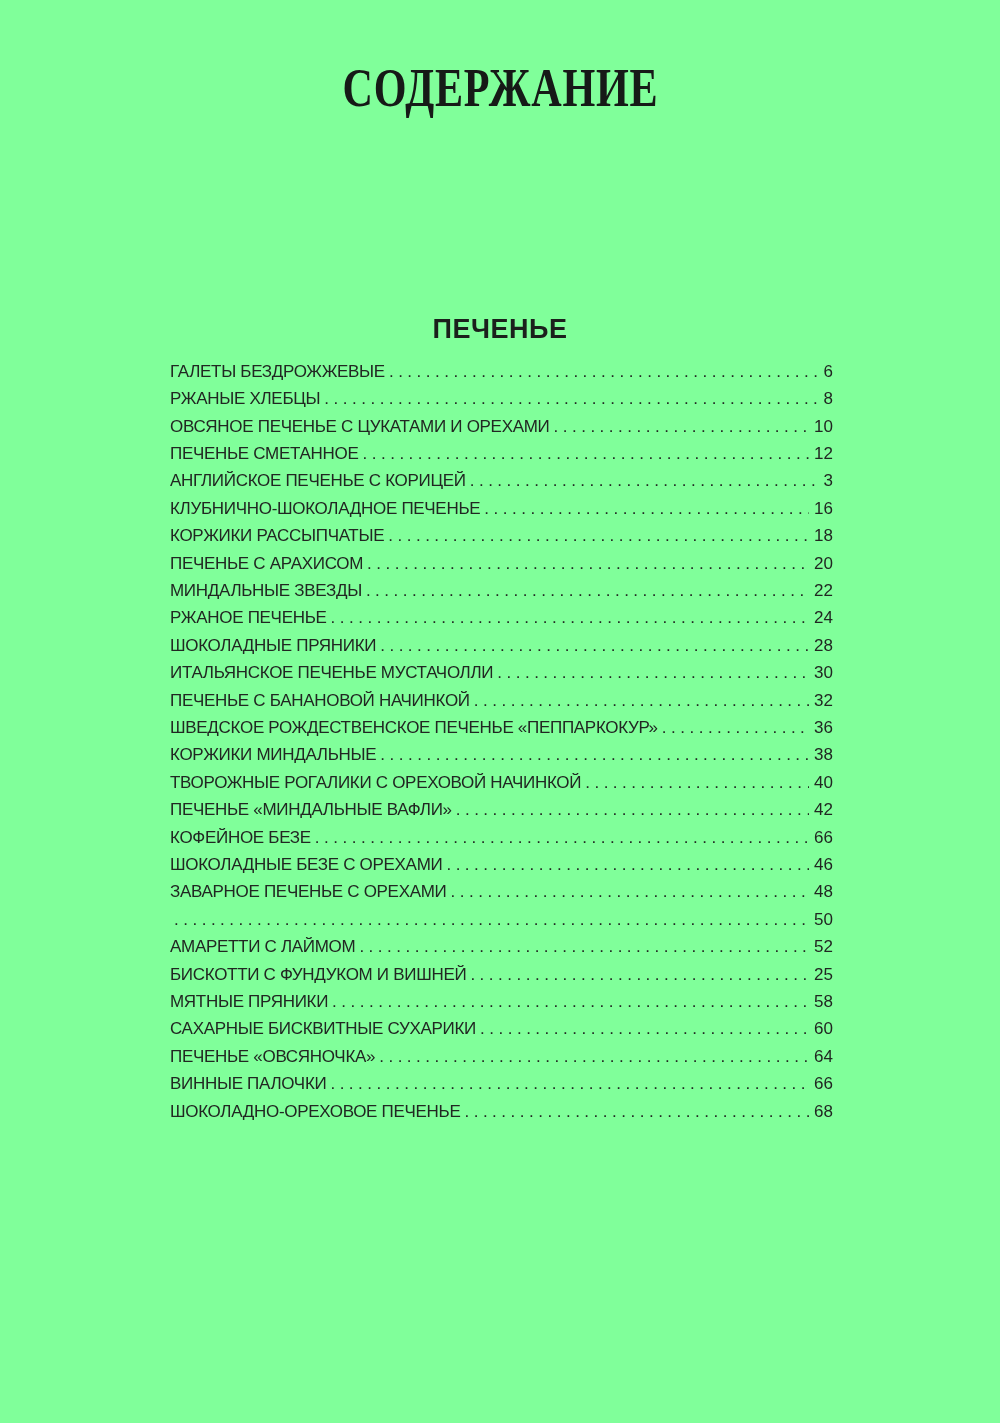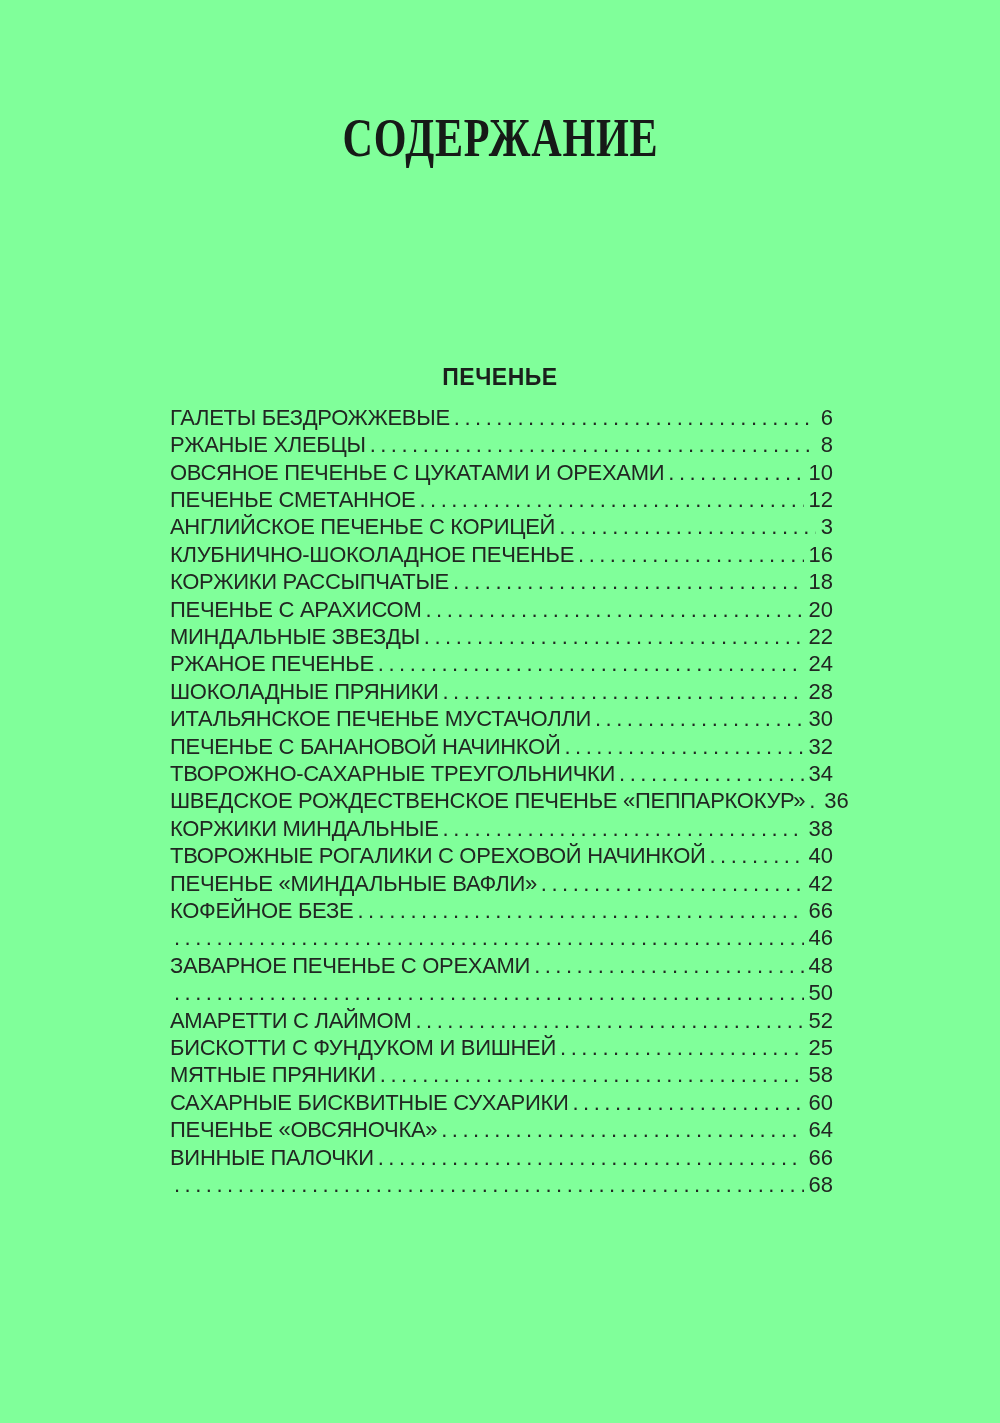--- a/index.html
+++ b/index.html
@@ -15,53 +15,53 @@
     color: var(--text);
     font-family: "Liberation Sans", sans-serif;
     overflow: hidden;
   }
   .page {
     position: relative;
     width: 1000px;
     height: 1423px;
   }
   .book-title {
-    padding-top: 110px;
+    padding-top: 60px;
     text-align: center;
     font-family: "Liberation Serif", serif;
     font-weight: bold;
     font-size: 54px;
     line-height: 1.05;
     letter-spacing: 1px;
     color: #161a17;
     white-space: nowrap;
   }
   .book-title .squeeze {
     display: inline-block;
     transform: scaleX(0.78);
     transform-origin: center;
   }
   .section-heading {
     margin-top: 199px;
     text-align: center;
     font-weight: bold;
-    font-size: 23px;
+    font-size: 27px;
     letter-spacing: 0.5px;
     line-height: 1;
     color: #1b201c;
   }
   .toc {
     width: 663px;
     margin: 15px 0 0 170px;
     list-style: none;
   }
   .toc-row {
     display: flex;
     align-items: baseline;
-    font-size: 22px;
+    font-size: 17px;
     line-height: 27.4px;
     white-space: nowrap;
   }
   .toc-row .entry-title {
     flex: 0 0 auto;
     letter-spacing: -0.3px;
   }
   .toc-row .leader {
     flex: 1 1 auto;
     overflow: hidden;
@@ -162,25 +162,20 @@
       <span class="leader"></span>
       <span class="page-num">30</span>
     </li>
 
     <li class="toc-row">
       <span class="entry-title">ПЕЧЕНЬЕ С БАНАНОВОЙ НАЧИНКОЙ</span>
       <span class="leader"></span>
       <span class="page-num">32</span>
     </li>
 
-    <li class="toc-row">
-      <span class="entry-title">ТВОРОЖНО-САХАРНЫЕ ТРЕУГОЛЬНИЧКИ</span>
-      <span class="leader"></span>
-      <span class="page-num">34</span>
-    </li>
 
     <li class="toc-row">
       <span class="entry-title">ШВЕДСКОЕ РОЖДЕСТВЕНСКОЕ ПЕЧЕНЬЕ «ПЕППАРКОКУР»</span>
       <span class="leader"></span>
       <span class="page-num">36</span>
     </li>
 
     <li class="toc-row">
       <span class="entry-title">КОРЖИКИ МИНДАЛЬНЫЕ</span>
       <span class="leader"></span>
@@ -199,20 +194,21 @@
       <span class="page-num">42</span>
     </li>
 
     <li class="toc-row">
       <span class="entry-title">КОФЕЙНОЕ БЕЗЕ</span>
       <span class="leader"></span>
       <span class="page-num">66</span>
     </li>
 
     <li class="toc-row">
+      <span class="entry-title">ШОКОЛАДНЫЕ БЕЗЕ С ОРЕХАМИ</span>
       <span class="leader"></span>
       <span class="page-num">46</span>
     </li>
 
     <li class="toc-row">
       <span class="entry-title">ЗАВАРНОЕ ПЕЧЕНЬЕ С ОРЕХАМИ</span>
       <span class="leader"></span>
       <span class="page-num">48</span>
     </li>
 
@@ -253,18 +249,19 @@
       <span class="page-num">64</span>
     </li>
 
     <li class="toc-row">
       <span class="entry-title">ВИННЫЕ ПАЛОЧКИ</span>
       <span class="leader"></span>
       <span class="page-num">66</span>
     </li>
 
     <li class="toc-row">
+      <span class="entry-title">ШОКОЛАДНО-ОРЕХОВОЕ ПЕЧЕНЬЕ</span>
       <span class="leader"></span>
       <span class="page-num">68</span>
     </li>
   </ul>
 
 </div>
 
 </body></html>

